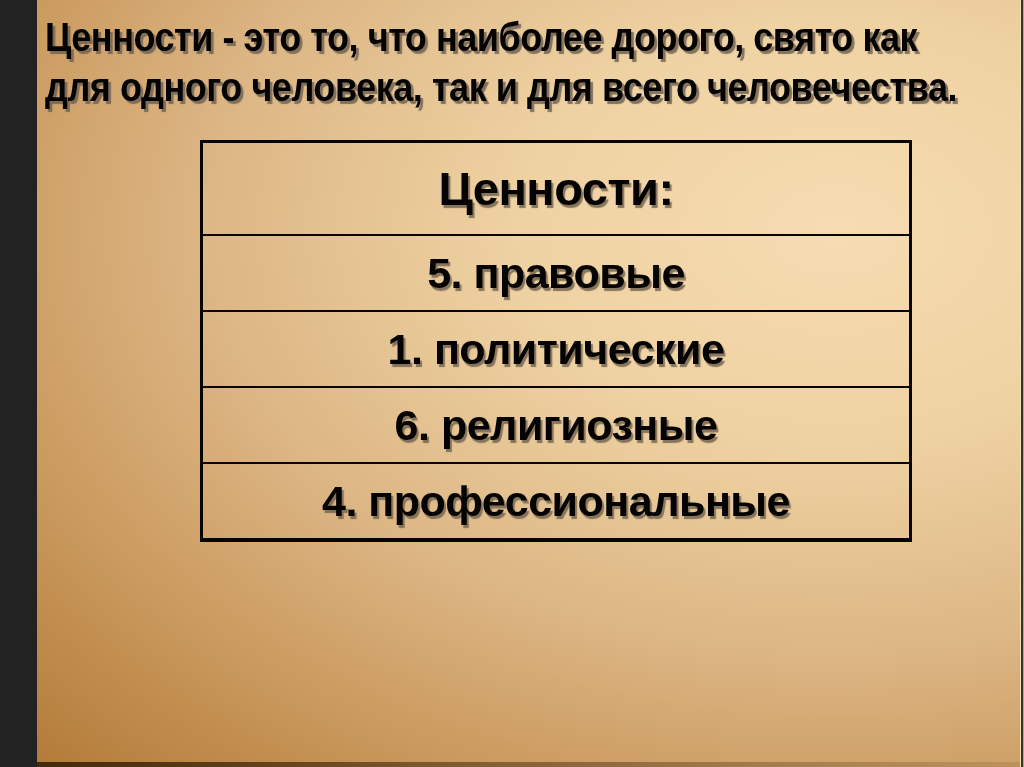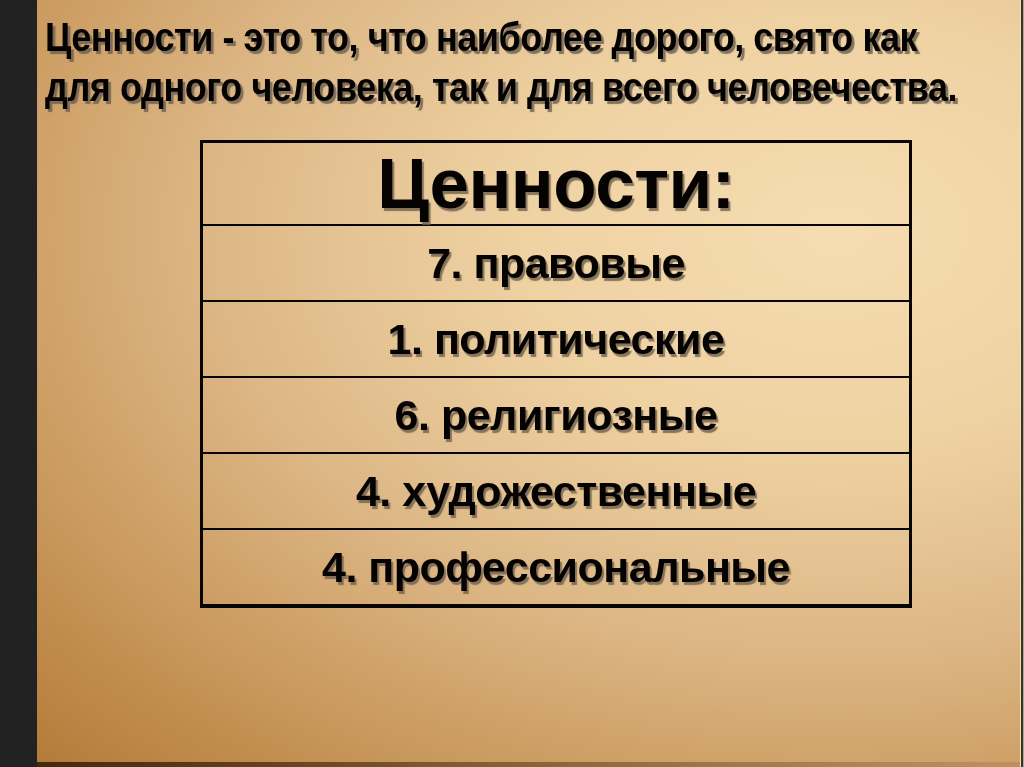--- a/index.html
+++ b/index.html
@@ -55,23 +55,23 @@
     align-items: center;
     justify-content: center;
     height: 74px;
     border-top: 2px solid var(--border, #070502);
     font-size: 43px;
     letter-spacing: -0.5px;
     color: #050302;
     text-shadow: 2px 3px 1px rgba(115, 100, 80, 0.85);
   }
   .cell.header {
-    height: 81px;
+    height: 91px;
     border-top: none;
-    font-size: 71px;
+    font-size: 47px;
   }
 
   
   .right-band {
     position: absolute;
     top: 0;
     right: 0;
     width: 41px;
     height: 767px;
     background: linear-gradient(to right,
@@ -102,23 +102,22 @@
 
 <div class="slide">
 
   <div class="title">
     <div>Ценности - это то, что наиболее дорого, свято как</div>
     <div>для одного человека, так и для всего человечества.</div>
   </div>
 
   <div class="values-table">
     <div class="cell header">Ценности:</div>
-    <div class="cell">7. правовые</div>
+    <div class="cell">5. правовые</div>
     <div class="cell">1. политические</div>
     <div class="cell">6. религиозные</div>
-    <div class="cell">4. художественные</div>
     <div class="cell">4. профессиональные</div>
   </div>
 
   <div class="right-band"></div>
   <div class="bottom-edge"></div>
 
 </div>
 
 </body></html>

